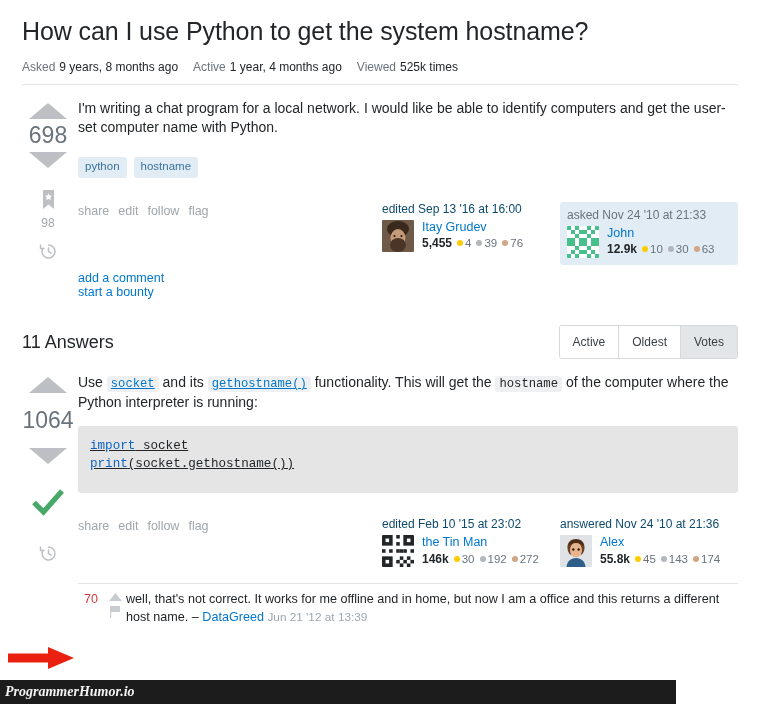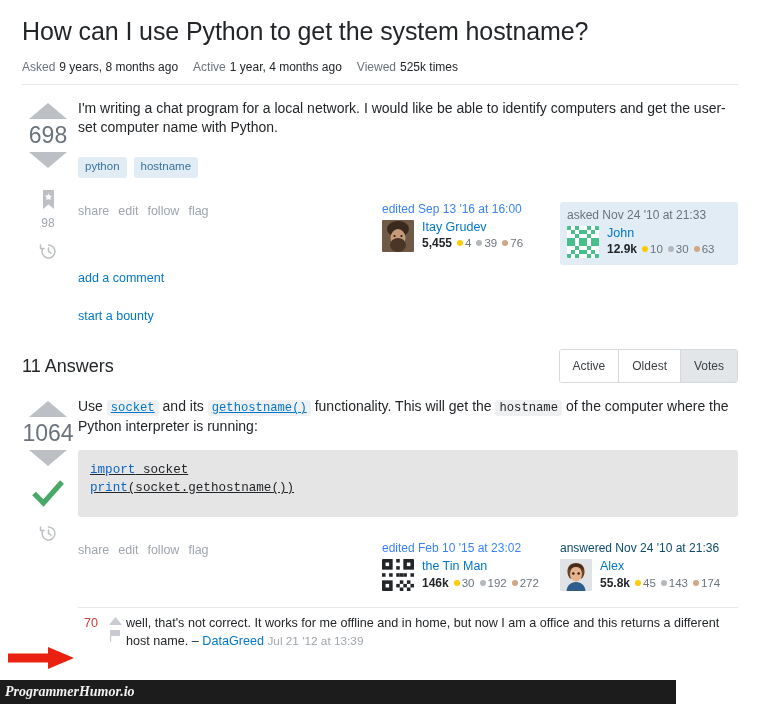--- a/index.html
+++ b/index.html
@@ -37,20 +37,21 @@
 
   
   .post { display: flex; padding-top: 14px; }
   .votecell {
     width: 52px;
     flex: 0 0 52px;
     display: flex;
     flex-direction: column;
     align-items: center;
     padding-top: 4px;
+    justify-content: space-between;
   }
   .tri {
     width: 0; height: 0;
     border-left: 19px solid transparent;
     border-right: 19px solid transparent;
   }
   .tri-up { border-bottom: 16px solid #bcc0c4; }
   .tri-down { border-top: 16px solid #bcc0c4; }
   .votecount {
     font-size: 23px;
@@ -83,37 +84,37 @@
   .post-foot {
     display: flex;
     margin-top: 24px;
     font-size: 12.5px;
   }
   .actions { color: #9fa6ad; flex: 0 0 auto; padding-top: 2px; }
   .actions span { margin-right: 9px; }
   .spacer { flex: 1 1 auto; }
   .usercard { width: 178px; flex: 0 0 178px; }
   .usercard.owner { background: #e1ecf4; padding: 6px 7px 7px; border-radius: 3px; }
-  .usercard .when { font-size: 12px; color: #3b82f6; margin-bottom: 4px; white-space: nowrap; }
+  .usercard .when { font-size: 12px; color: #0c4a6e; margin-bottom: 4px; white-space: nowrap; }
   .usercard.owner .when { color: #6a737c; }
   .ucrow { display: flex; gap: 8px; align-items: flex-start; }
   .avatar { width: 32px; height: 32px; flex: 0 0 32px; border-radius: 1px; overflow: hidden; }
   .uname { font-size: 12.5px; color: #0077cc; line-height: 1.15; margin-bottom: 2px; }
   .urep { font-size: 12px; color: #232629; font-weight: bold; }
   .badges { font-size: 11.5px; color: #6a737c; font-weight: normal; }
   .dot { display: inline-block; width: 6px; height: 6px; border-radius: 50%; vertical-align: middle; margin: 0 2px 2px 5px; }
   .gold { background: #ffcc01; }
   .silver { background: #b4b8bc; }
   .bronze { background: #d1a684; }
 
   .addcomment, .bounty {
     font-size: 12.5px; color: #0077cc; margin-left: 56px;
   }
   .addcomment { margin-top: 6px; }
-  .bounty { margin-top: 24px; }
+  .bounty { }
 
   
   .answers-head {
     display: flex; align-items: center;
     margin-top: 26px;
   }
   .answers-title { font-size: 18px; color: #232629; }
   .sorttabs { margin-left: auto; display: flex; border: 1px solid #d6d9dc; border-radius: 3px; overflow: hidden; }
   .sorttab {
     font-size: 12px; color: #3b4045;
@@ -423,21 +424,21 @@
       <div class="cscore">70</div>
       <div class="cicons">
         <svg width="13" height="8" viewBox="0 0 13 8">
           <path d="M6.5 0 L13 8 L0 8 Z" fill="#c8ccd0"></path>
         </svg>
         <svg width="11" height="12" viewBox="0 0 11 12">
           <path d="M1 0h9v6H1z" fill="#c8ccd0"></path>
           <rect x="0" y="0" width="1.2" height="12" fill="#c8ccd0"></rect>
         </svg>
       </div>
-      <div class="ctext"><span>well, that's not correct. It works for me offline and in home, but now I am a office and this returns a different host name. – </span><span class="cuser">DataGreed</span> <span class="cdate">Jul 21 '12 at 13:39</span></div>
+      <div class="ctext"><span>well, that's not correct. It works for me offline and in home, but now I am a office and this returns a different host name. – </span><span class="cuser">DataGreed</span> <span class="cdate">Jun 21 '12 at 13:39</span></div>
     </div>
   </div>
 </div>
 
 <div class="arrow-anno">
   <svg width="68" height="26" viewBox="0 0 68 26">
     <rect x="0" y="8.5" width="42" height="9" fill="#ea2110"></rect>
     <path d="M40 2 L66 13 L40 24 Z" fill="#ea2110"></path>
   </svg>
 </div>

